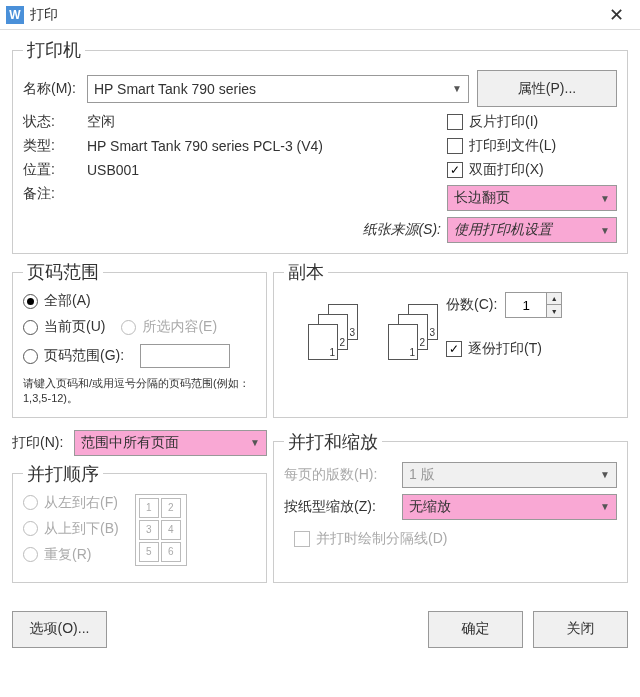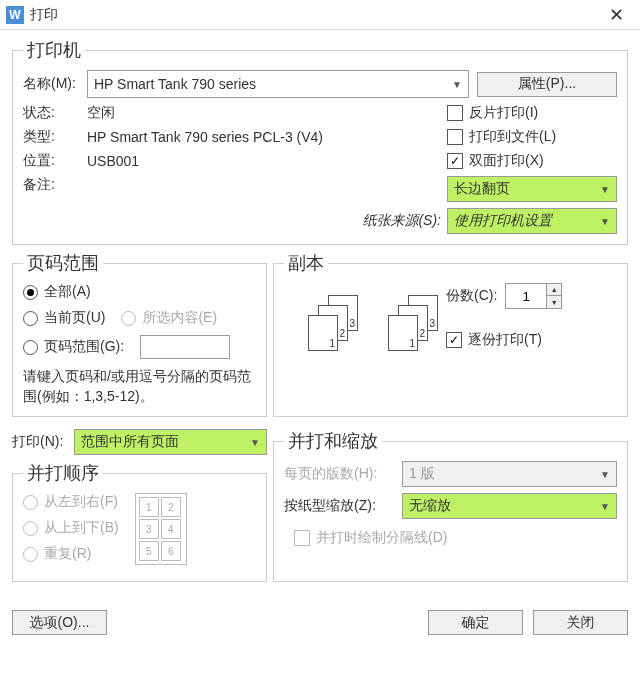--- a/index.html
+++ b/index.html
@@ -42,21 +42,21 @@
   height: 28px;
   border: 1px solid #999;
   padding: 0 6px;
   display: flex;
   align-items: center;
   justify-content: space-between;
   background: #fff;
 }
 .caret { font-size: 10px; color: #555; }
 .btn {
-  height: 25px;
+  height: 37px;
   border: 1px solid #999;
   background: #f0f0f0;
   padding: 0 14px;
   cursor: pointer;
   display: flex;
   align-items: center;
   justify-content: center;
 }
 .two-col { display: flex; gap: 4px; }
 .col-left { flex: 1; }
@@ -68,21 +68,21 @@
   display: flex; align-items: center; justify-content: center;
   background: #fff;
   font-size: 12px;
   color: #000;
 }
 .select-box {
   height: 26px;
   border: 1px solid #999;
   display: flex; align-items: center; justify-content: space-between;
   padding: 0 6px;
-  background: #bef264;
+  background: #f9a8d4;
   flex: 1;
 }
 .select-box.disabled { background: #f0f0f0; color: #999; }
 .two-pane { display: flex; gap: 6px; margin-bottom: 6px; }
 .pane-left { width: 255px; }
 .pane-right { flex: 1; }
 .radio-row { display: flex; align-items: center; gap: 6px; margin-bottom: 8px; }
 .radio {
   width: 15px; height: 15px;
   border: 1px solid #555;
@@ -93,21 +93,21 @@
 .radio.checked::after { content: ""; width: 7px; height: 7px; background: #000; border-radius: 50%; }
 .radio.disabled { border-color: #bbb; }
 .disabled-text { color: #aaa; }
 .text-input {
   height: 24px;
   border: 1px solid #999;
   width: 90px;
   padding: 0 4px;
   background: #fff;
 }
-.help-text { font-size: 14px; line-height: 1.4; margin-top: 4px; }
+.help-text { font-size: 11px; line-height: 1.4; margin-top: 4px; }
 .collate-graphic {
   display: flex; gap: 30px;
   margin: 12px 0 16px 24px;
 }
 .stack { position: relative; width: 50px; height: 56px; }
 .page { position: absolute; width: 30px; height: 36px; border: 1px solid #555; background: #fff; font-size: 10px; display: flex; align-items: flex-end; justify-content: flex-end; padding: 1px 2px; }
 .spinner {
   display: flex;
   border: 1px solid #999;
   height: 26px;

